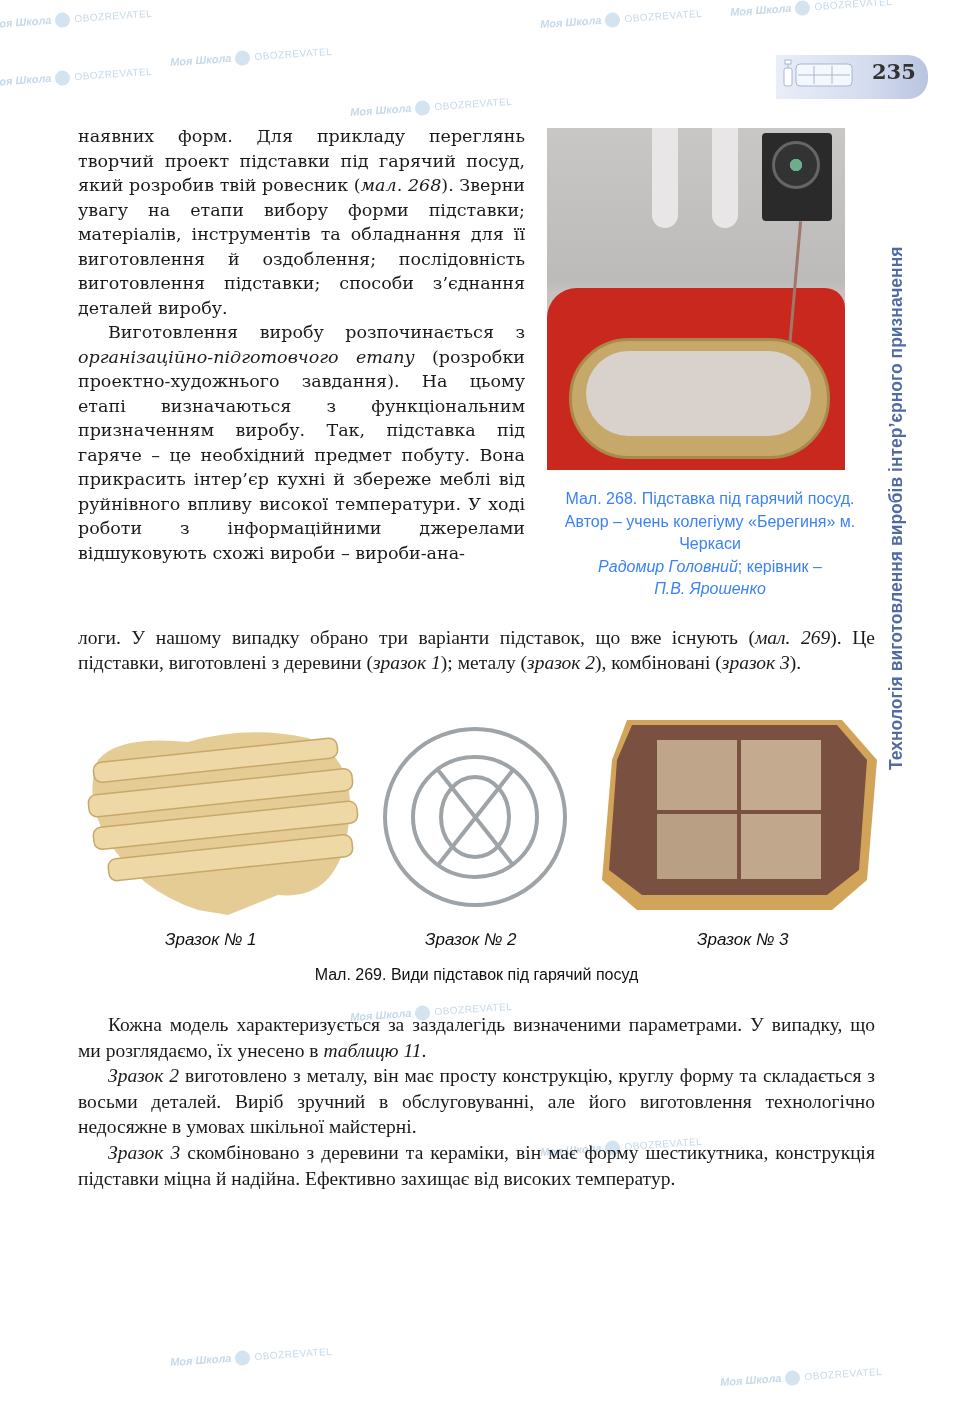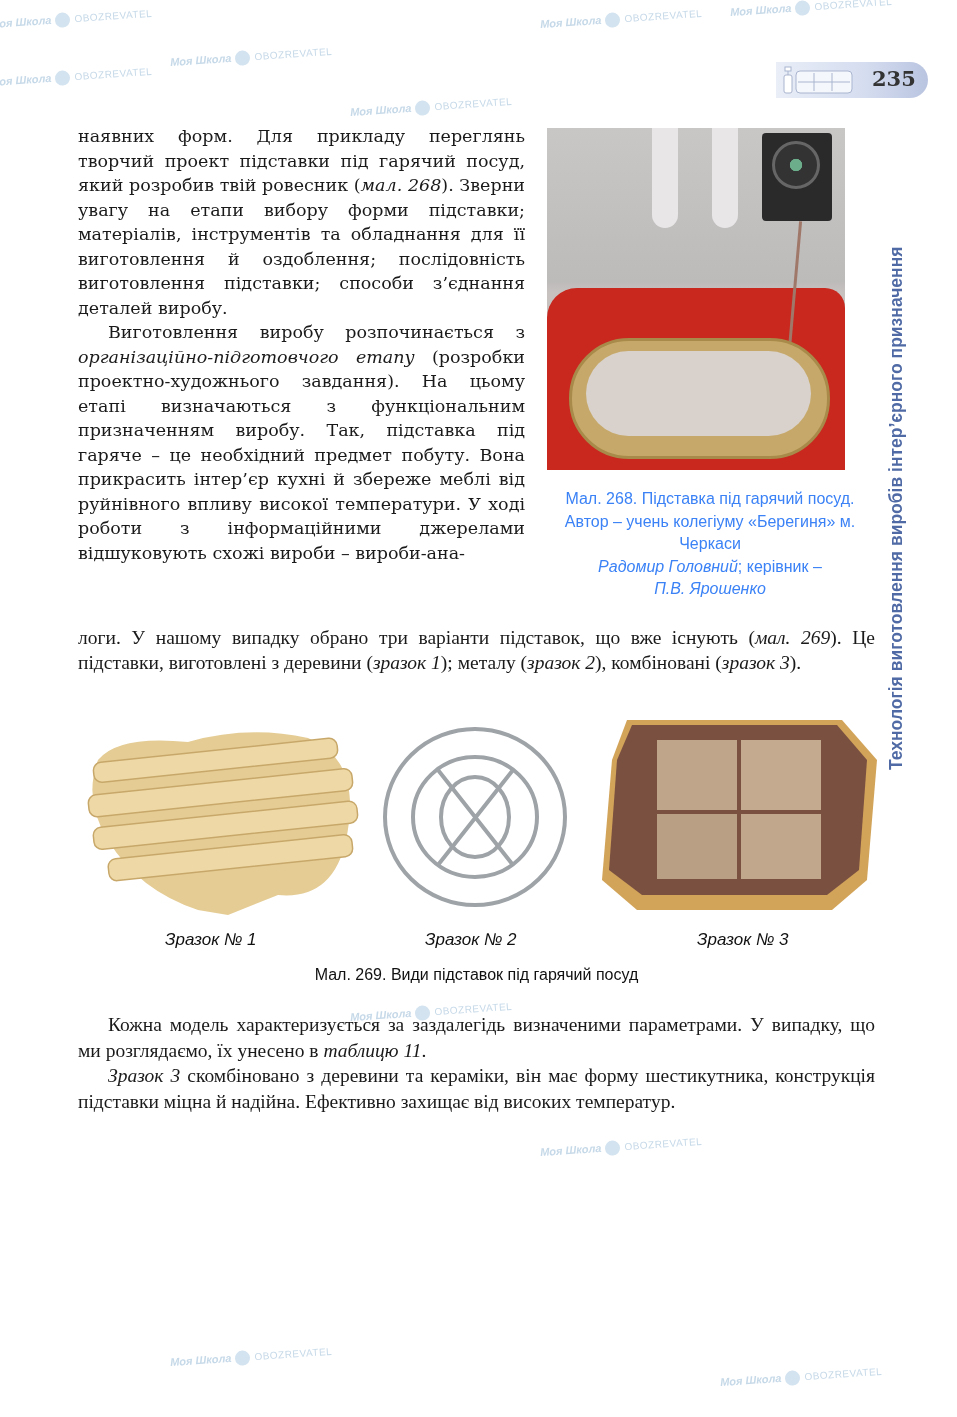--- a/index.html
+++ b/index.html
@@ -10,21 +10,21 @@
   .watermark-layer { position: absolute; inset: 0; pointer-events: none; z-index: 0; }
   .wm {
     position: absolute; font-family: "Liberation Sans", sans-serif; font-size: 11px;
     color: #c6d9e8; font-style: italic; font-weight: bold; white-space: nowrap;
     transform: rotate(-4deg);
   }
   .wm .logo { display: inline-block; width: 15px; height: 15px; border-radius: 50%; background: #d3e3ef; vertical-align: middle; margin: 0 4px; }
   .wm .brand { font-style: normal; font-weight: normal; letter-spacing: 0.5px; font-size: 10px; }
 
   .page-tab {
-    position: absolute; left: 776px; top: 62px; width: 152px; height: 36px;
+    position: absolute; left: 776px; top: 55px; width: 152px; height: 44px;
     background: linear-gradient(90deg, #e9eef7 0%, #d4dcef 60%, #b9c4e0 100%);
     border-radius: 0 20px 20px 0; z-index: 2;
   }
   .sofa-icon { position: absolute; left: 6px; top: 3px; width: 72px; height: 30px; }
   .page-number {
     position: absolute; left: 96px; top: 4px; font-family: "DejaVu Serif", serif;
     font-size: 21px; font-weight: bold; color: #333;
   }
 
   .side-title {
@@ -159,14 +159,15 @@
   <rect x="144" y="94" width="80" height="65" fill="#c1a78c"></rect>
 </svg>
 
 <div class="sample-label" style="left:148px">Зразок № 1</div>
 <div class="sample-label" style="left:408px">Зразок № 2</div>
 <div class="sample-label" style="left:680px">Зразок № 3</div>
 <div class="caption269">Мал. 269. Види підставок під гарячий посуд</div>
 
 <div class="text full-bottom">
   <p class="indent"><span>Кожна модель характеризується за заздалегідь визначеними параметрами. У випадку, що ми розглядаємо, їх унесено в </span><em>таблицю 11</em><span>.</span></p>
+  <p class="indent"><em>Зразок 2</em><span> виготовлено з металу, він має просту конструкцію, круглу форму та складається з восьми деталей. Виріб зручний в обслуговуванні, але його виготовлення технологічно недосяжне в умовах шкільної майстерні.</span></p>
   <p class="indent"><em>Зразок 3</em><span> скомбіновано з деревини та кераміки, він має форму шестикутника, конструкція підставки міцна й надійна. Ефективно захищає від високих температур.</span></p>
 </div>
 
 </body></html>

